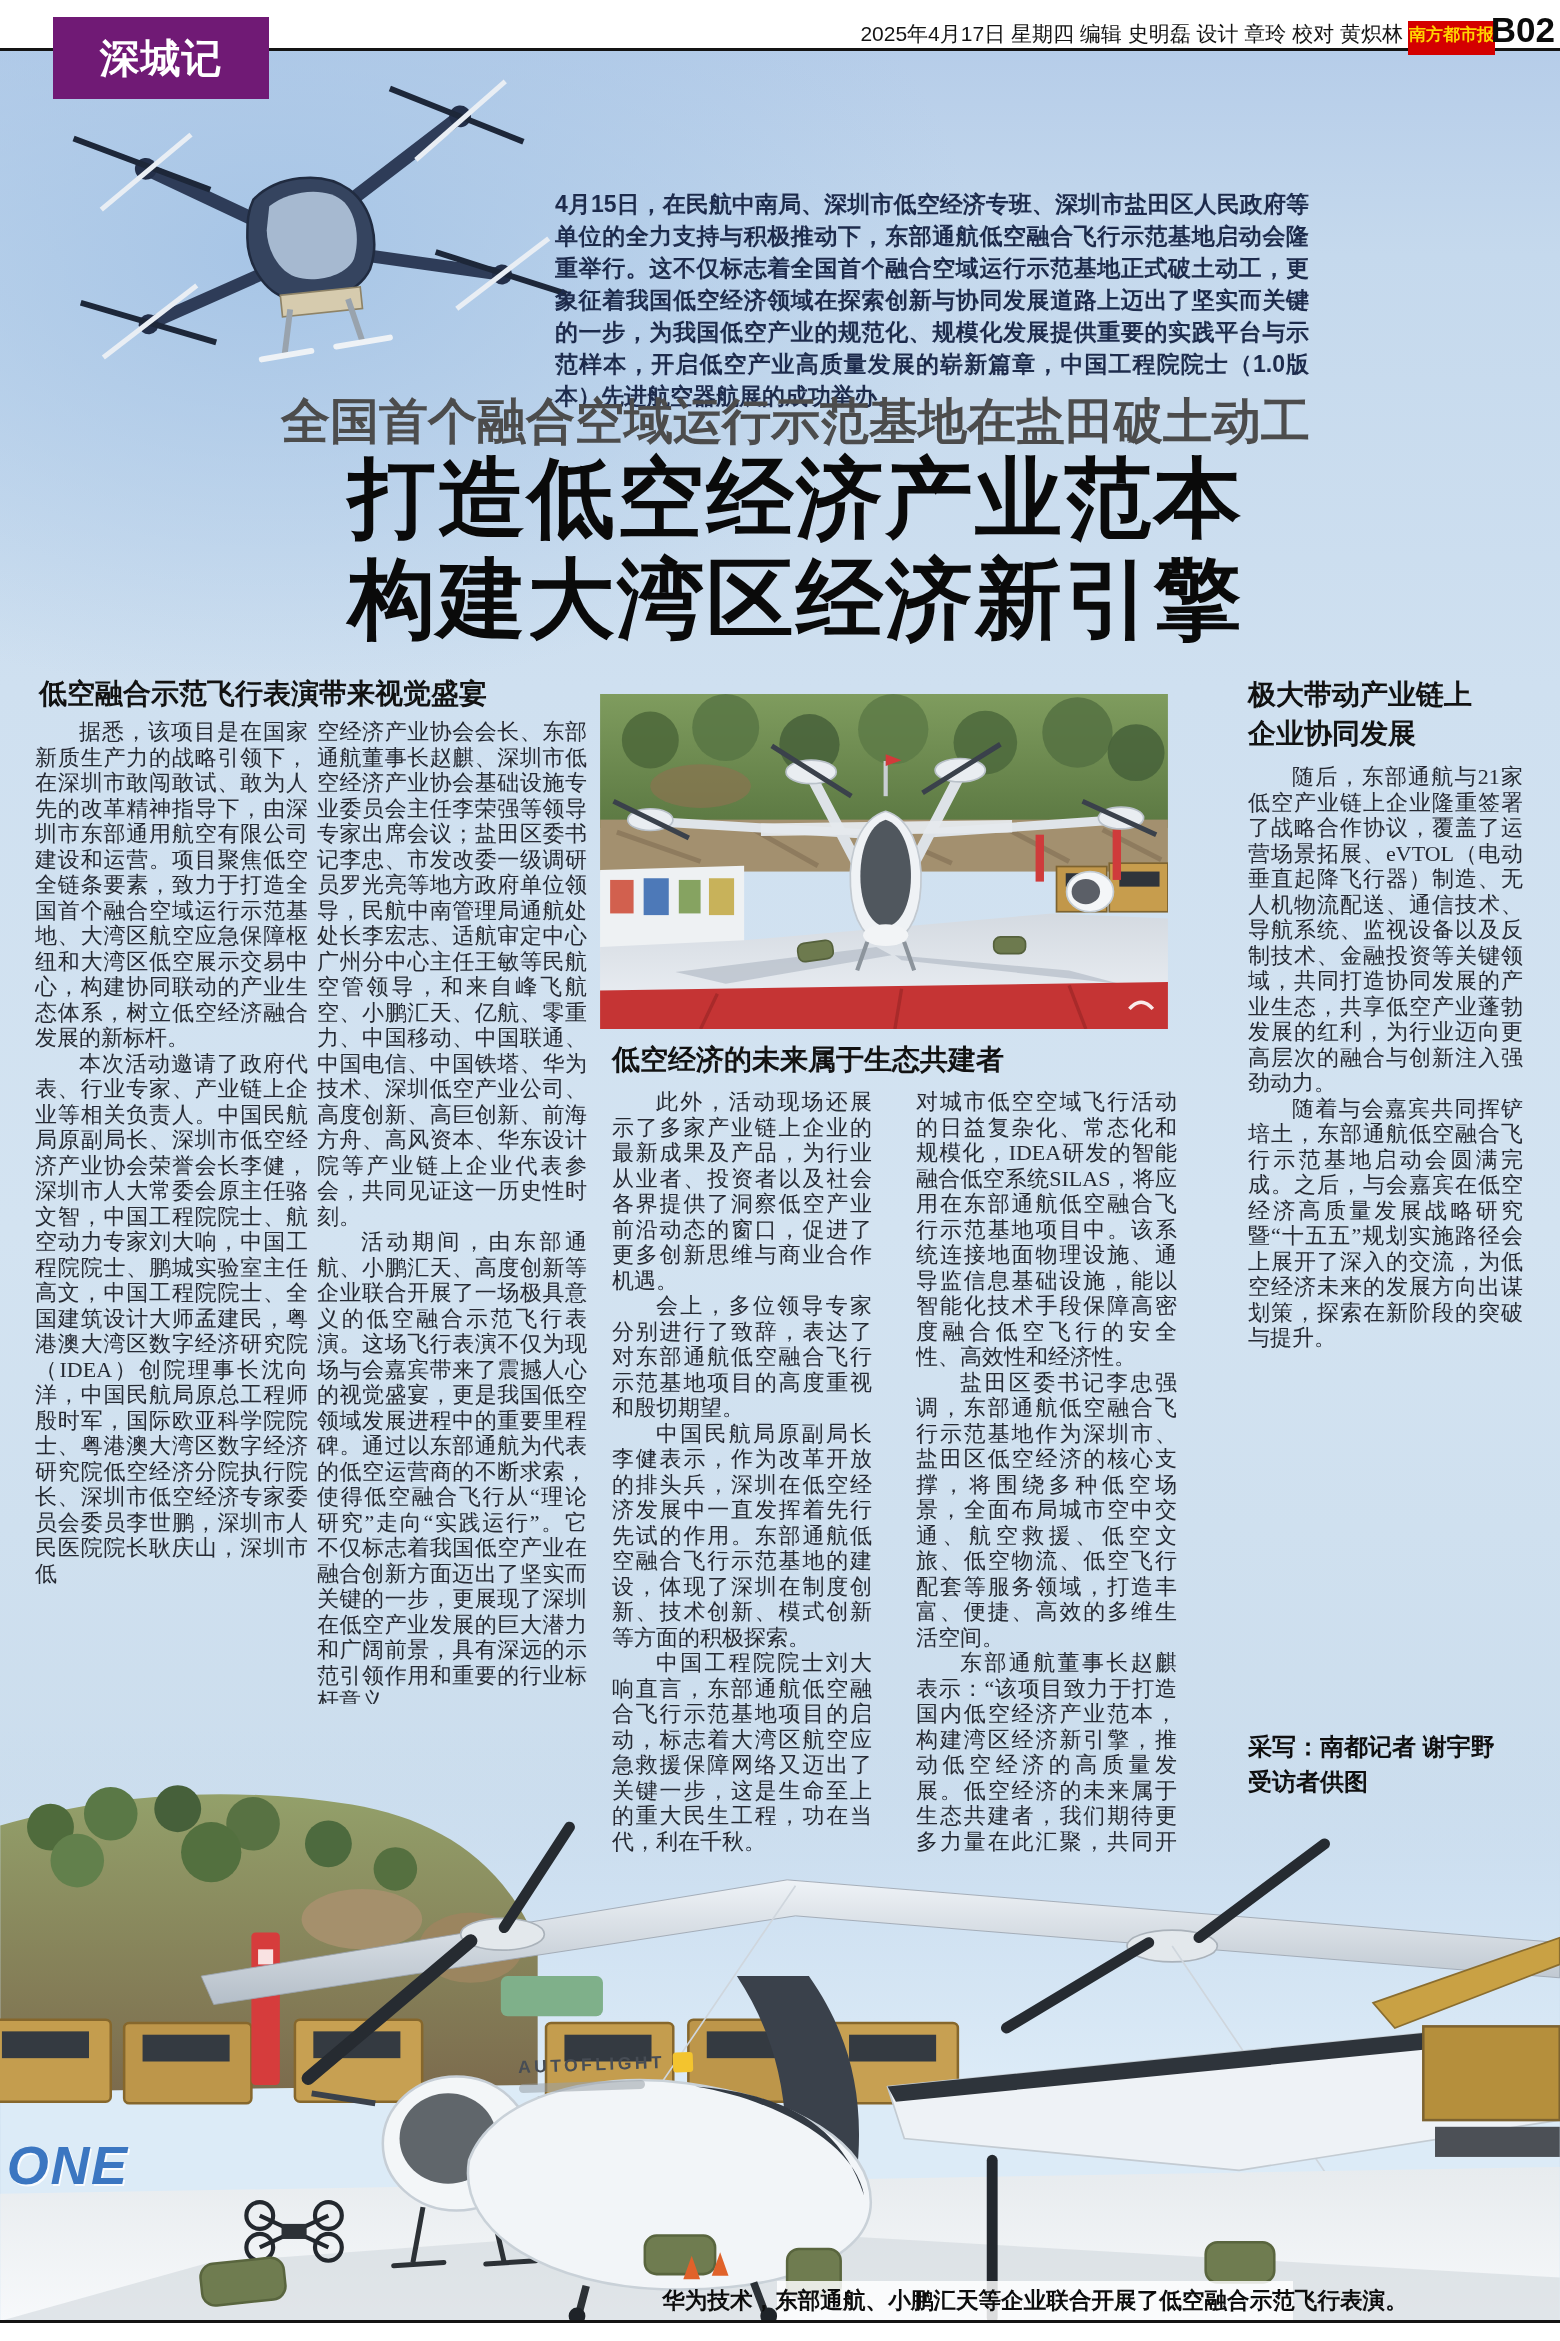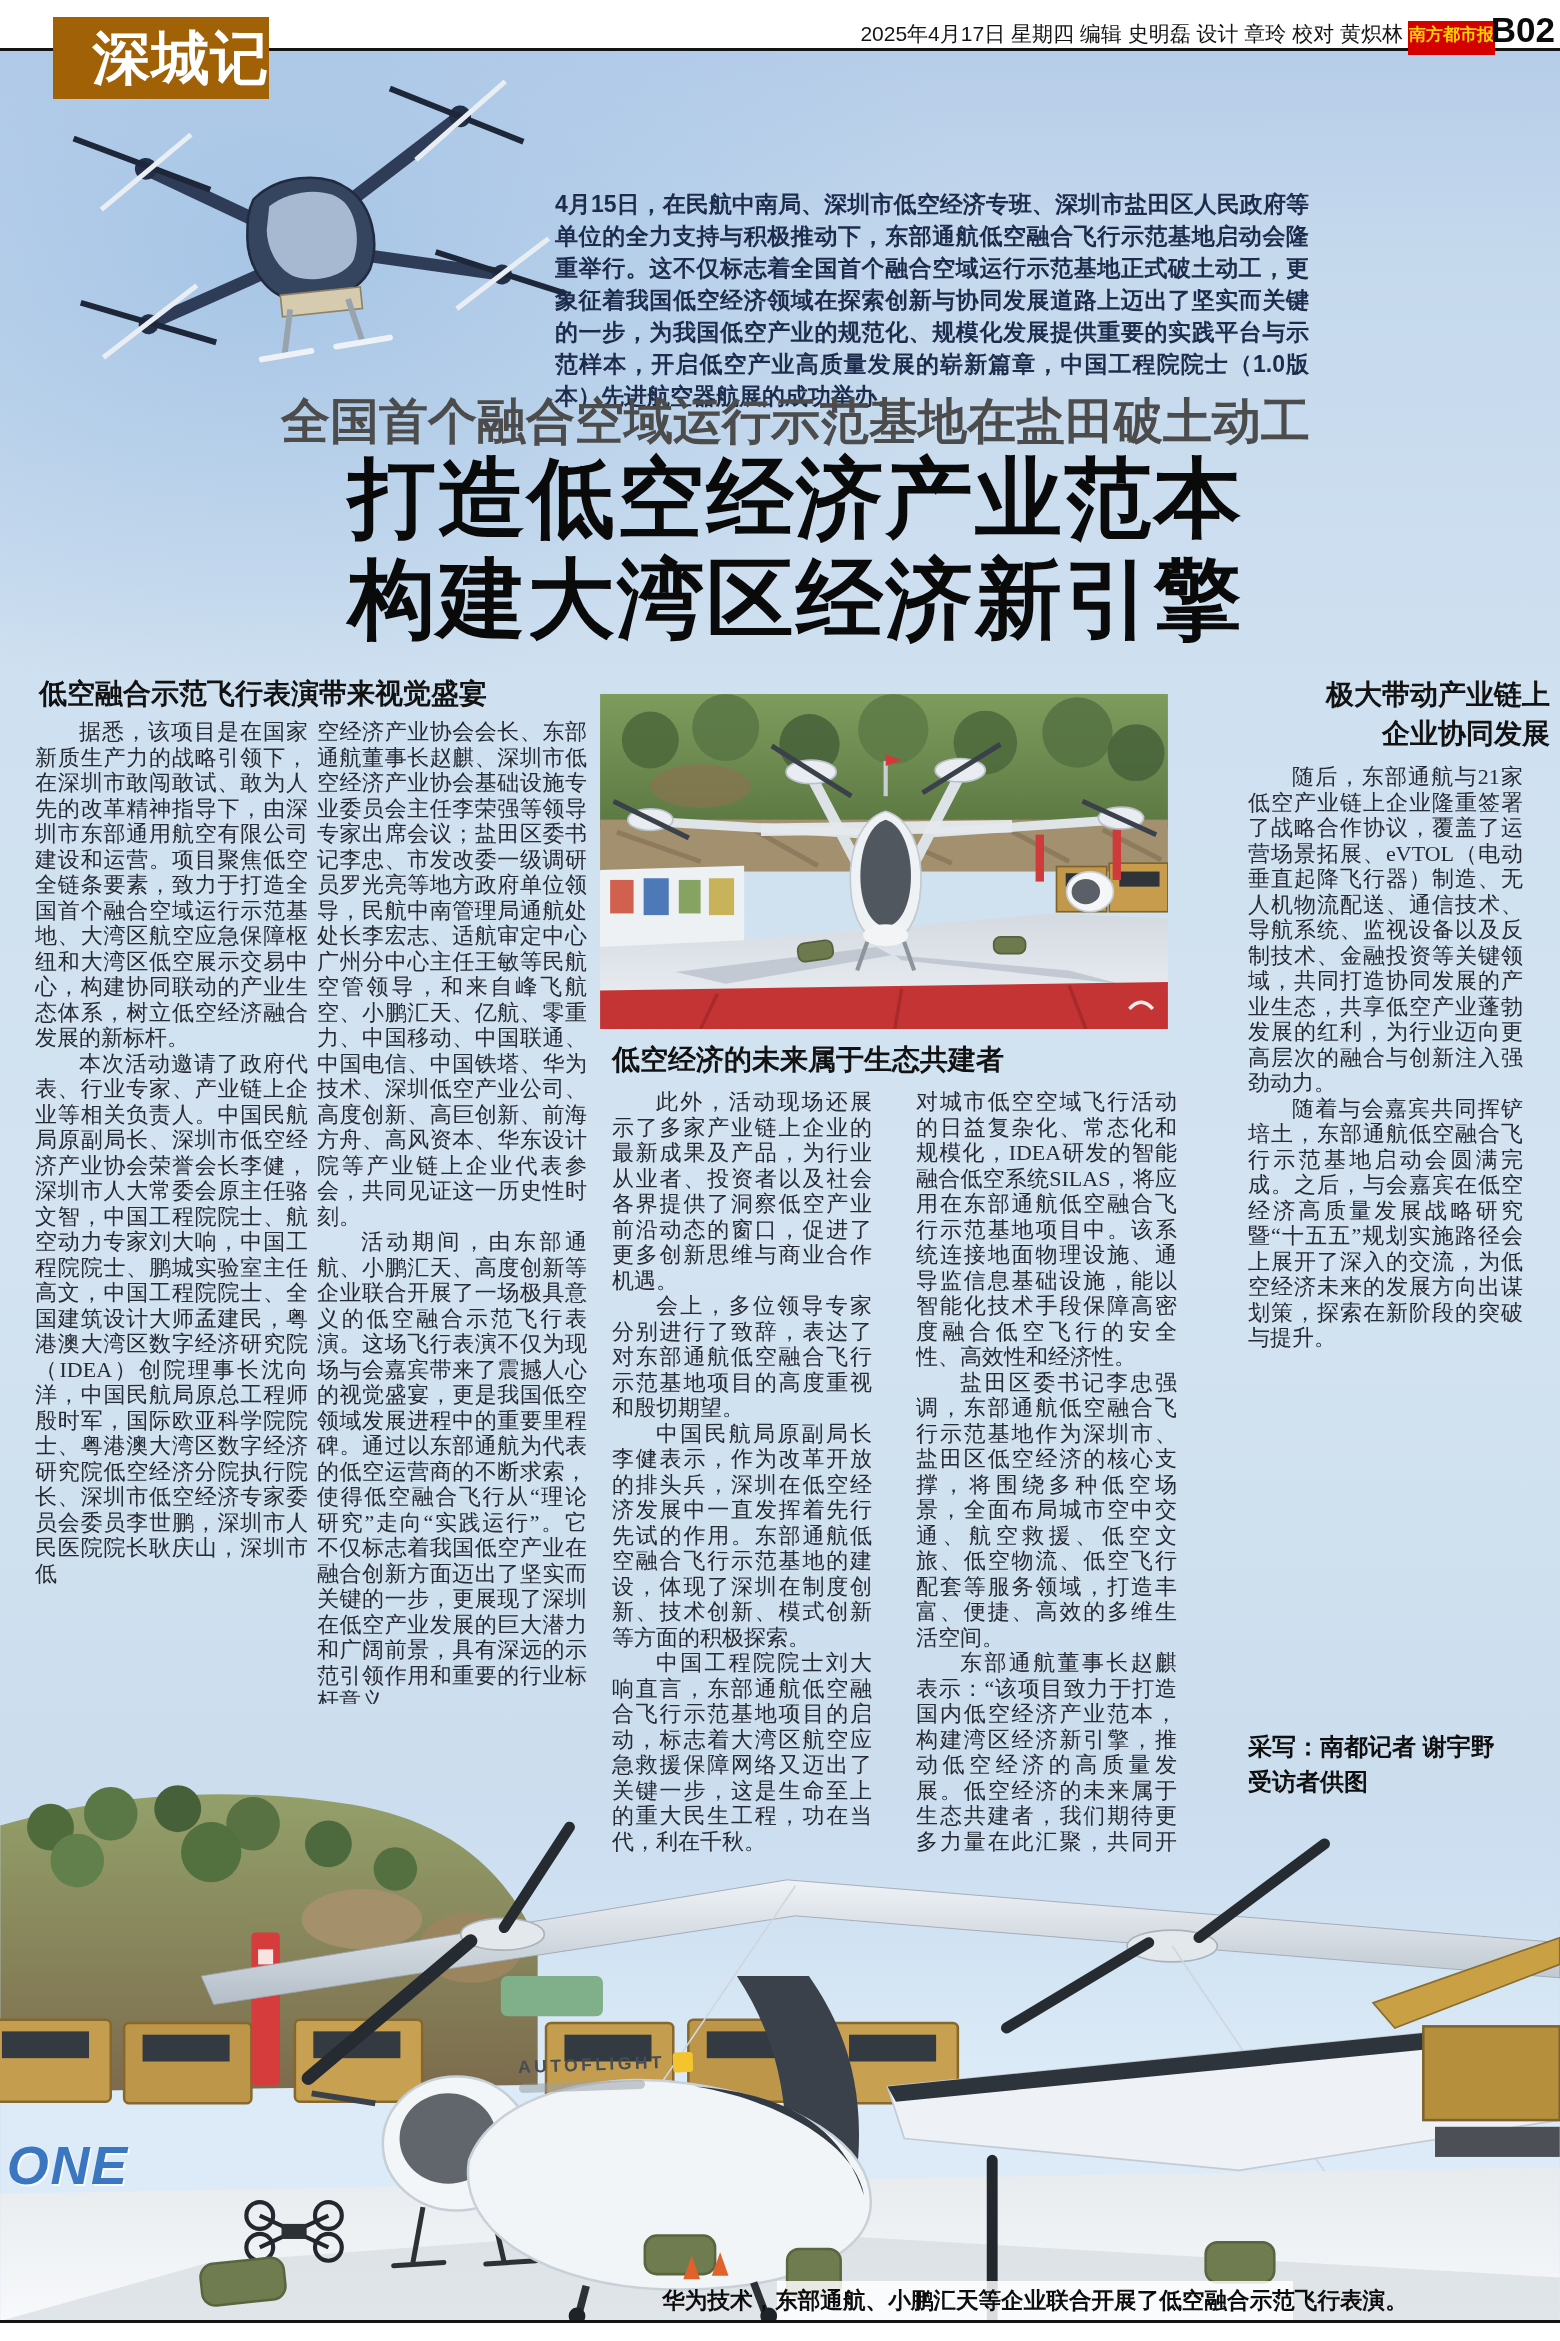--- a/index.html
+++ b/index.html
@@ -1,41 +1,41 @@
 <!DOCTYPE html>
 <html style="font-size:13.4px"><head>
 <meta charset="utf-8">
 <style>
   html,body{margin:0;padding:0;background:#fff;}
   .page{position:relative;width:1560px;height:2342px;background:#ffffff;overflow:hidden;
         font-family:"Liberation Sans",sans-serif;color:#1a1a1a;}
   
   .masthead{position:absolute;left:0;top:0;width:100%;height:50px;background:#fff;z-index:5;}
   .head-rule{position:absolute;left:0;top:48px;width:100%;height:2.5px;background:#141414;z-index:5;}
-  .section-logo{position:absolute;left:53px;top:17px;width:216px;height:82px;background:#a16207;
-        color:#fff;font-weight:bold;font-size:58px;line-height:82px;text-align:right;
+  .section-logo{position:absolute;left:53px;top:17px;width:216px;height:82px;background:#701a75;
+        color:#fff;font-weight:bold;font-size:40px;line-height:82px;text-align:center;
         letter-spacing:0.8px;z-index:6;}
   .dateline{position:absolute;top:20px;right:157px;font-size:21px;color:#141414;z-index:6;white-space:nowrap;}
   .brand-chip{position:absolute;top:21px;right:65px;width:87px;height:34px;background:#d40000;
         color:#ffd400;font-size:17px;font-weight:bold;line-height:27px;text-align:center;z-index:6;}
   .page-no{position:absolute;top:10px;right:5px;font-size:35px;font-weight:900;color:#0c0c0c;z-index:6;}
   
   .bg{position:absolute;left:0;top:50px;width:100%;height:2272px;
       background:linear-gradient(180deg,#b6cde9 0%,#c5d9ed 9%,#cfe0f0 28%,#d3e3f1 52%,#cbdded 78%,#c3d7ea 100%);}
   .bg-sky{position:absolute;left:0;top:50px;width:963px;height:637px;
       background:radial-gradient(ellipse at 28% 32%,#a7c5e6 0%,rgba(167,197,230,0) 72%);}
   
   .lede{position:absolute;left:555px;top:188px;width:754px;font-size:23px;line-height:32px;
         font-weight:bold;color:#1d2b4c;text-align:justify;z-index:2;}
   .kicker{position:absolute;left:268px;top:389px;width:1055px;text-align:center;font-size:49px;
         font-weight:700;color:#4c4c4c;z-index:2;white-space:nowrap;}
   .headline{position:absolute;left:235px;top:447px;width:1122px;text-align:center;font-weight:900;
         color:#0a0a0a;font-size:87px;line-height:101px;letter-spacing:2.5px;z-index:2;white-space:nowrap;}
   
-  .subhead{position:absolute;font-size:28px;font-weight:bold;color:#121212;z-index:2;white-space:nowrap;text-align:right;}
+  .subhead{position:absolute;font-size:28px;font-weight:bold;color:#121212;z-index:2;white-space:nowrap;}
   .subhead.two-line{white-space:normal;line-height:39px;width:302px;}
   .col{position:absolute;font-family:"Liberation Serif",serif;font-size:22px;line-height:25.5px;
        color:#262a33;text-align:justify;overflow:hidden;z-index:2;}
   .col p{margin:0;text-indent:2em;}
   .col p.noindent{text-indent:0;}
   #col1{left:35px;top:719px;width:273px;height:891px;}
   #col2{left:317px;top:719px;width:270px;height:985px;}
   #col3{left:612px;top:1089px;width:260px;height:766px;}
   #col4{left:916px;top:1089px;width:261px;height:766px;}
   #col5{left:1248px;top:764px;width:275px;height:950px;}

